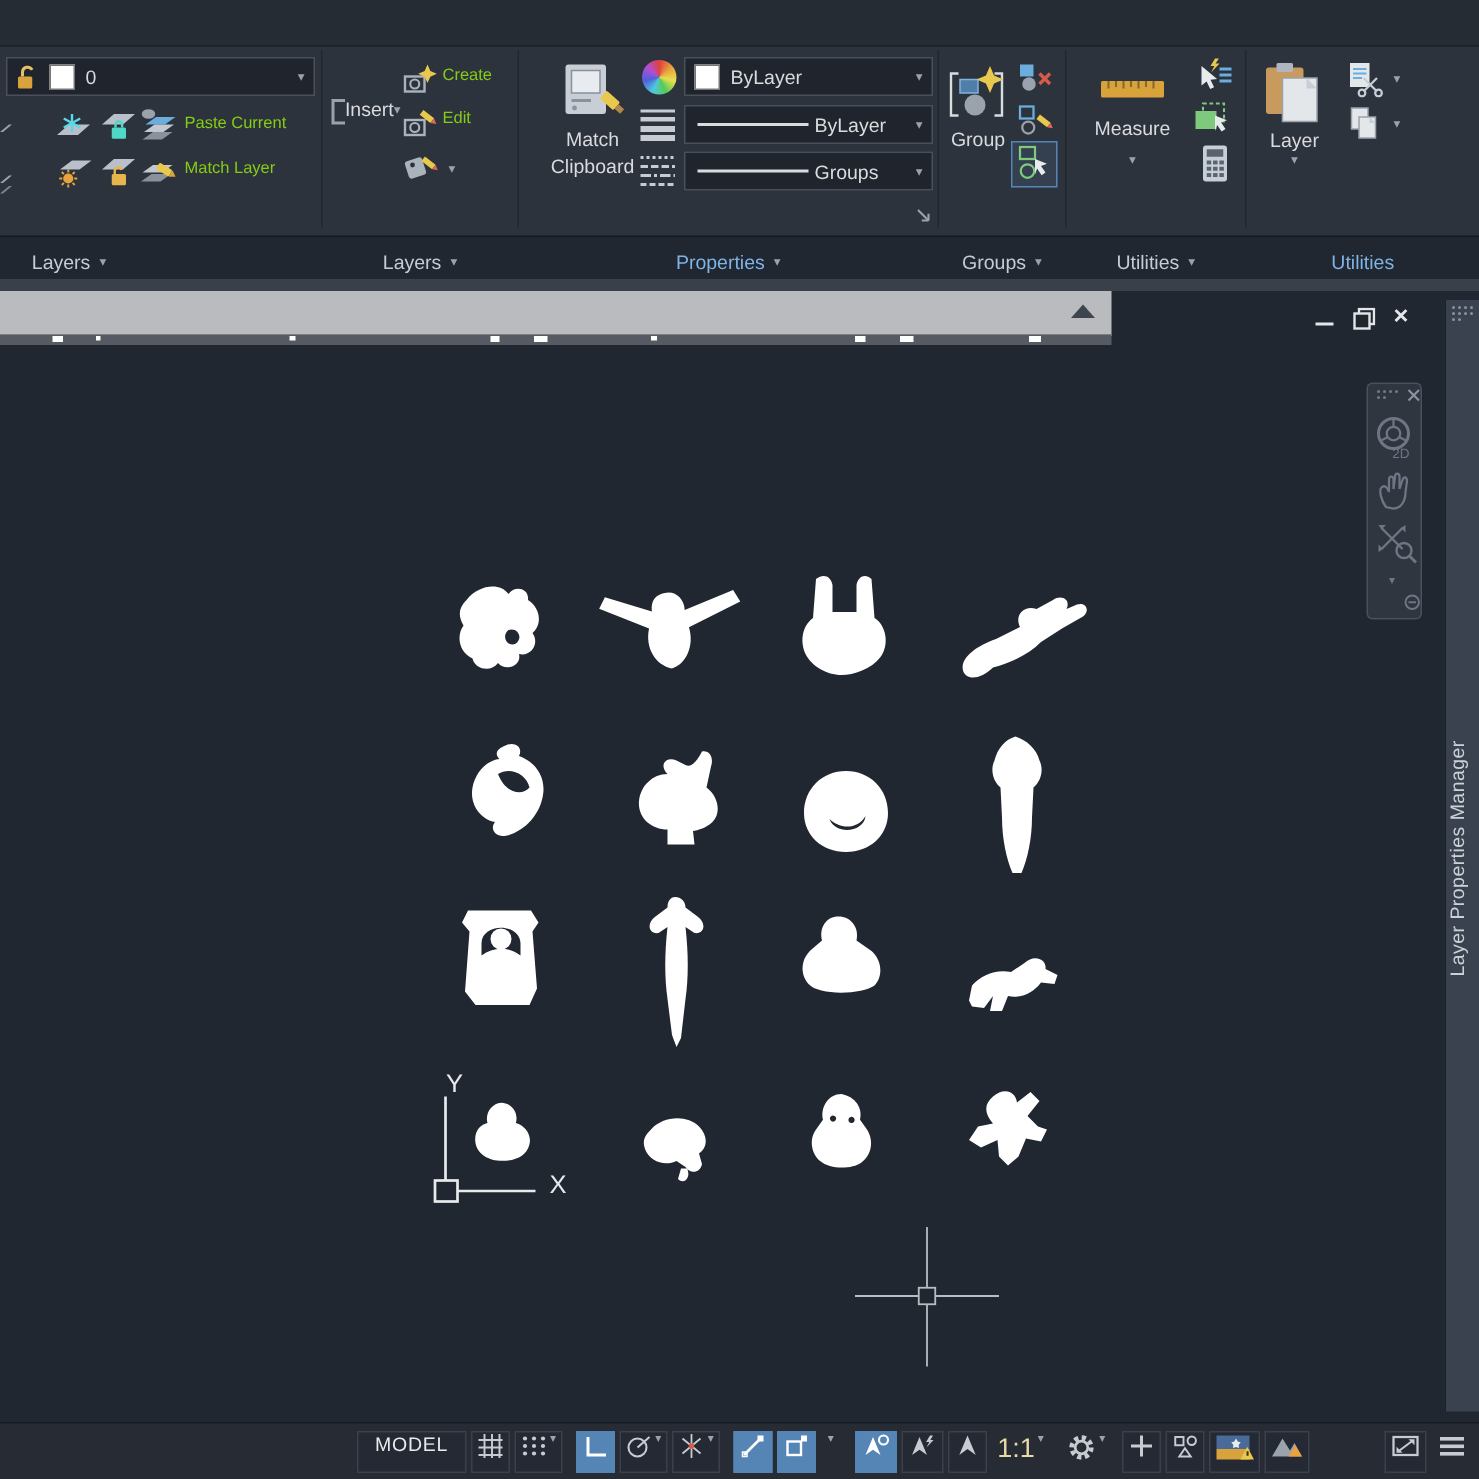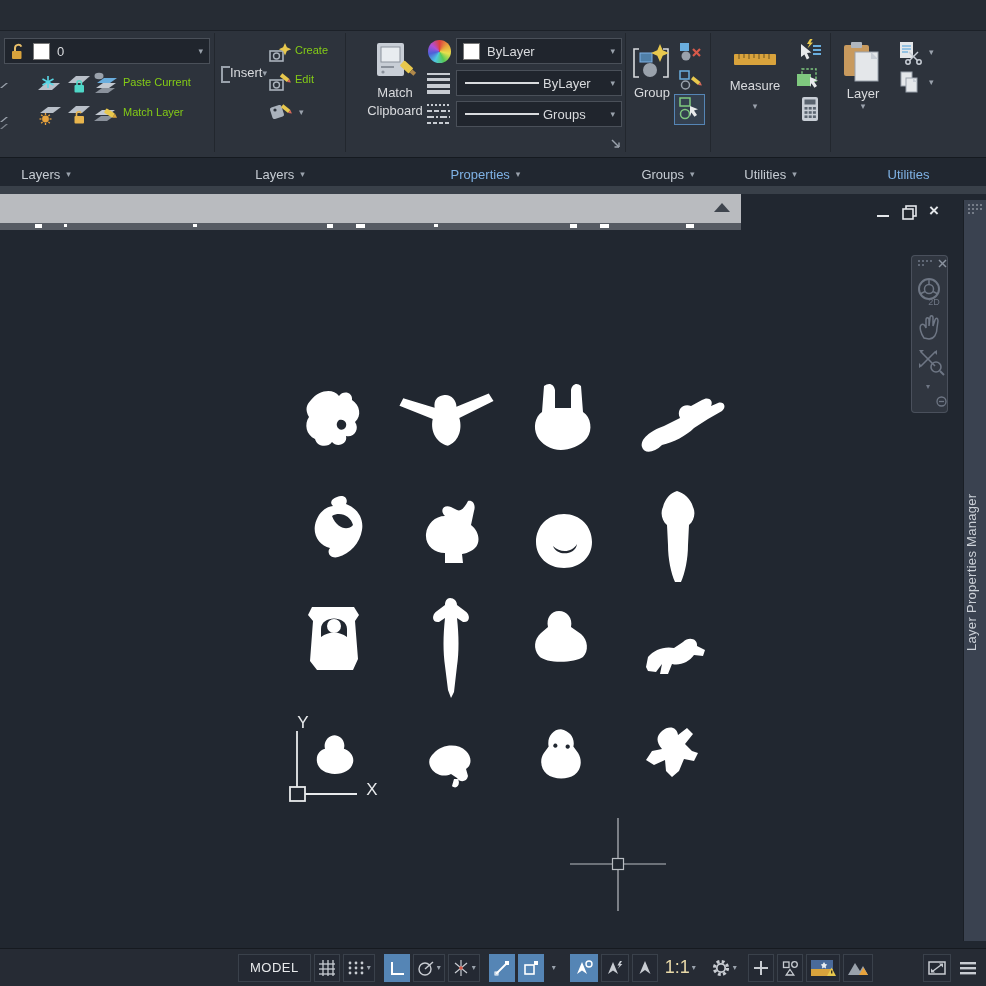--- a/index.html
+++ b/index.html
@@ -37,21 +37,21 @@
       letter-spacing:.3px;text-align:center;white-space:nowrap}
   .grip{display:flex;flex-wrap:wrap;gap:2px;width:14px}
   .grip i{width:2px;height:2px;background:#8a919b;border-radius:50%}
   
   .navbar{left:911px;top:255px;width:37px;height:158px;background:rgba(128,138,152,.16);
           border:1px solid rgba(140,150,165,.28);border-radius:4px;box-sizing:border-box}
   .navbar svg{display:block;margin:0 auto}
   
   .statusbar{left:0;top:948px;width:986px;height:38px;background:#262b34;border-top:1px solid #161a20;
              display:flex;align-items:center;gap:3px;padding-left:238px;box-sizing:border-box}
-  .sbtn{height:28px;min-width:26px;display:flex;align-items:center;justify-content:center;gap:2px;
+  .sbtn{height:28px;min-width:26px;display:flex;justify-content:center;gap:2px;
         border:1px solid #3a414b;background:#242933;padding:0 3px;box-sizing:border-box;flex:none}
   .sbtn.noborder{border-color:transparent;background:transparent}
   .sbtn.active{background:#5585b5;border-color:#5585b5}
   .sbtn .arrow{font-size:8px}
   .model{font-size:13px;letter-spacing:.5px;color:#e8eaec;padding:0 8px}
   .scale-label{font-size:18px;color:#e8d9a8}
 </style>
 </head>
 <body>
 

